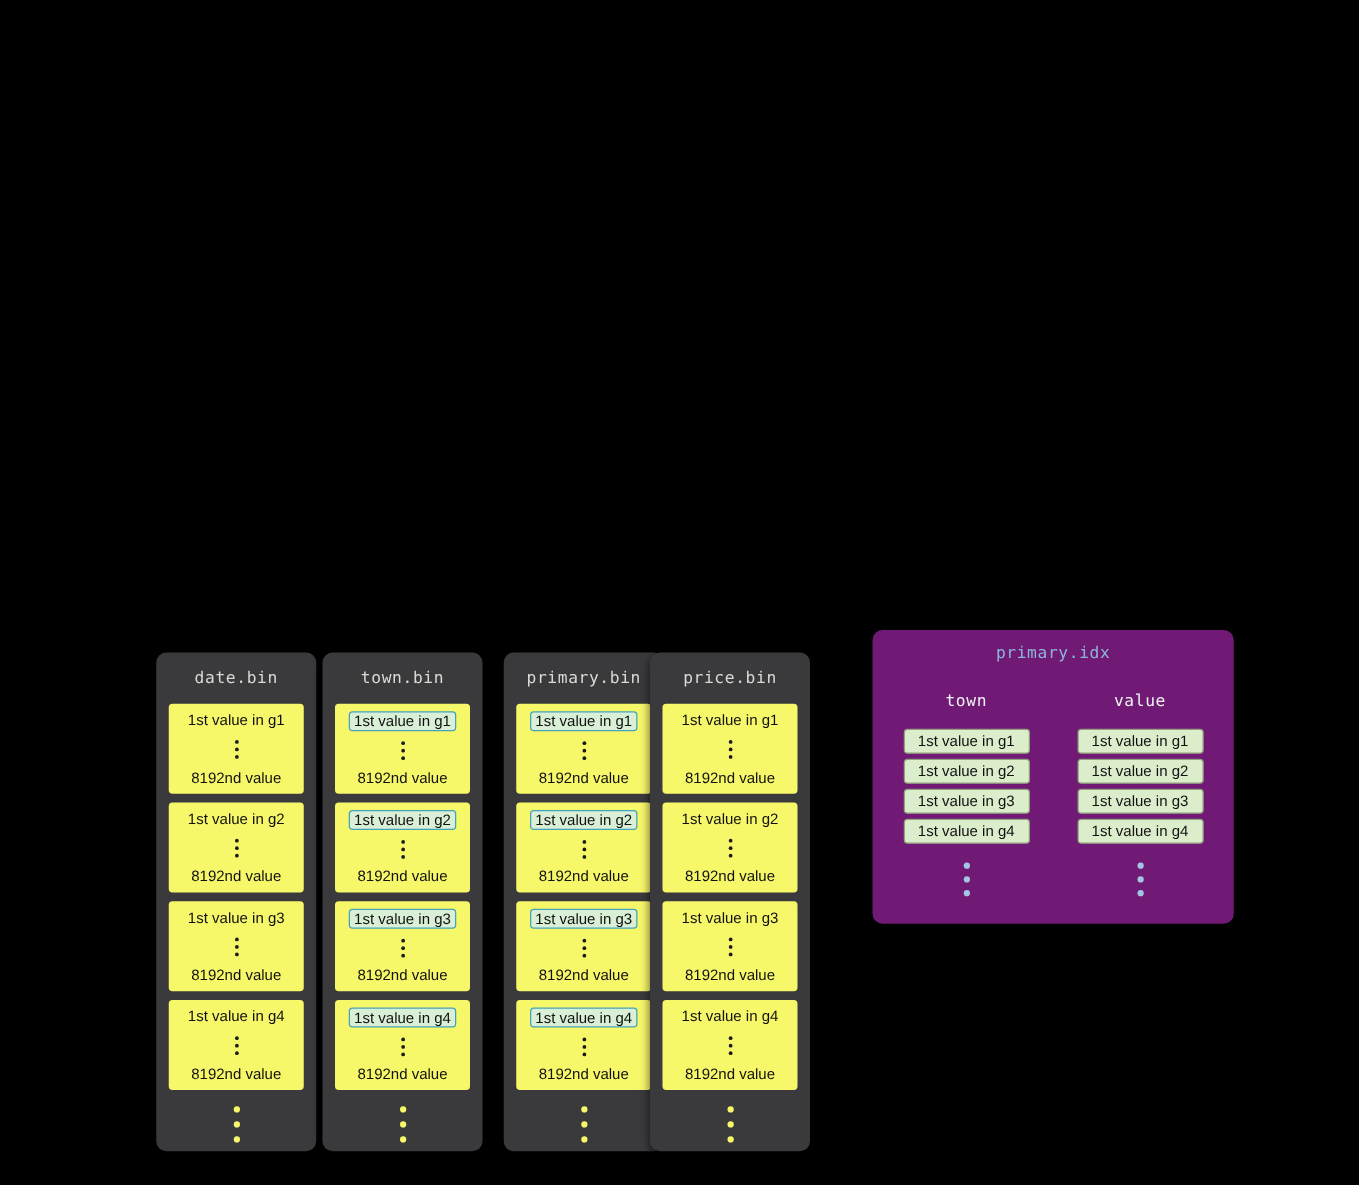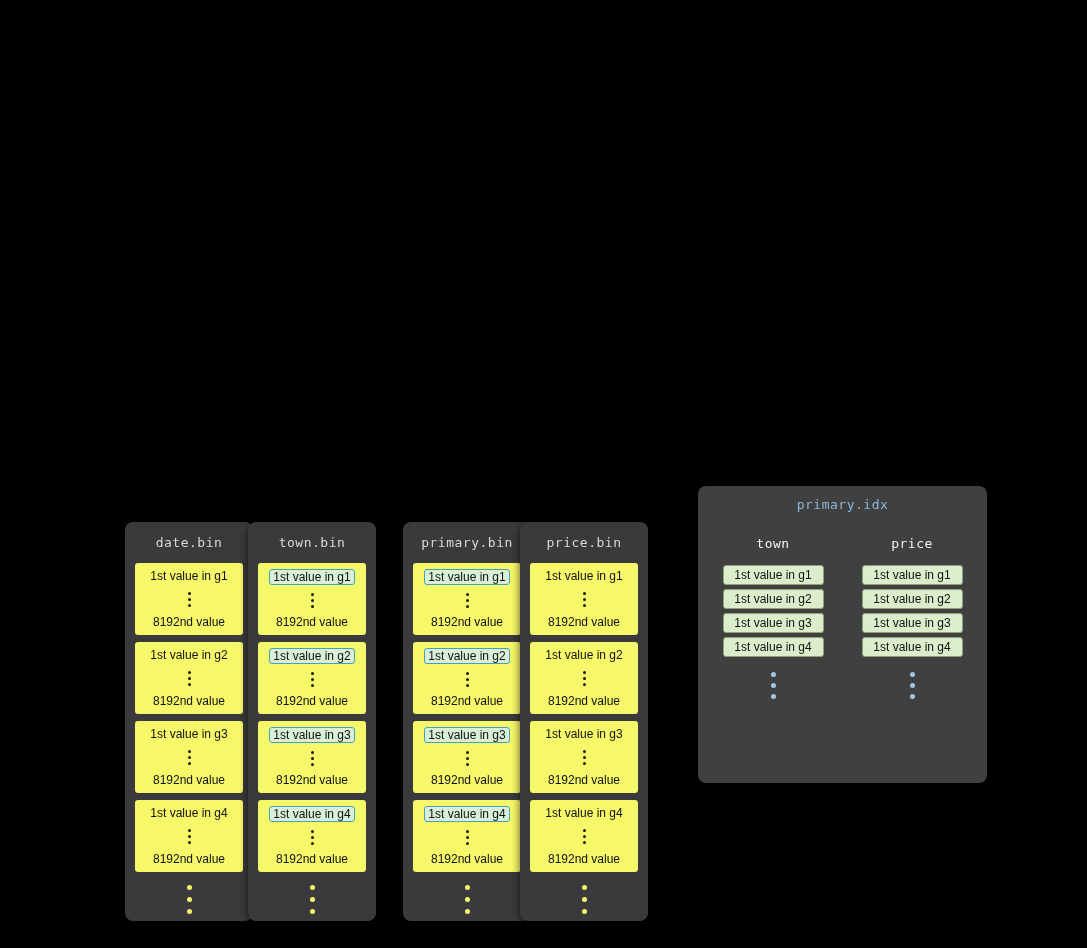--- a/index.html
+++ b/index.html
@@ -64,23 +64,23 @@
   .vdots.dark { gap: 3px; }
   .vdots.dark i { width: 3px; height: 3px; background: #1a1a1a; }
   .vdots.yellow { gap: 7px; margin-top: 6px; }
   .vdots.yellow i { width: 5px; height: 5px; background: #f7f76a; }
   .vdots.blue { gap: 6px; margin-top: 11px; }
   .vdots.blue i { width: 5px; height: 5px; background: #a3c6e3; }
 
   
   .idx-panel {
     position: absolute;
-    left: 698px; top: 486px;
-    width: 289px; height: 297px;
-    background: #404040;
+    left: 698px; top: 504px;
+    width: 289px; height: 235px;
+    background: #701a75;
     border-radius: 8px;
     box-sizing: border-box;
     box-shadow: 0 3px 8px rgba(0,0,0,0.65);
   }
   .idx-title {
     padding-top: 11px;
     height: 16px;
     line-height: 16px;
     text-align: center;
     font-family: "DejaVu Sans Mono", monospace;
@@ -160,21 +160,21 @@
       </span>
     <span class="gtext">8192nd value</span>
   </div>
   <span class="vdots yellow">
       <i></i>
       <i></i>
       <i></i>
     </span>
 </div>
 
-<div class="bin-col" style="left:248px">
+<div class="bin-col" style="left:258px">
   <div class="bin-title">town.bin</div>
   <div class="granule">
     <span class="gtext hl">1st value in g1</span>
     <span class="vdots dark">
         <i></i>
         <i></i>
         <i></i>
       </span>
     <span class="gtext">8192nd value</span>
   </div>
@@ -311,21 +311,21 @@
       <div class="idx-entry">1st value in g2</div>
       <div class="idx-entry">1st value in g3</div>
       <div class="idx-entry">1st value in g4</div>
       <span class="vdots blue">
           <i></i>
           <i></i>
           <i></i>
         </span>
     </div>
     <div class="idx-col">
-      <div class="idx-header">price</div>
+      <div class="idx-header">value</div>
       <div class="idx-entry">1st value in g1</div>
       <div class="idx-entry">1st value in g2</div>
       <div class="idx-entry">1st value in g3</div>
       <div class="idx-entry">1st value in g4</div>
       <span class="vdots blue">
           <i></i>
           <i></i>
           <i></i>
         </span>
     </div>

